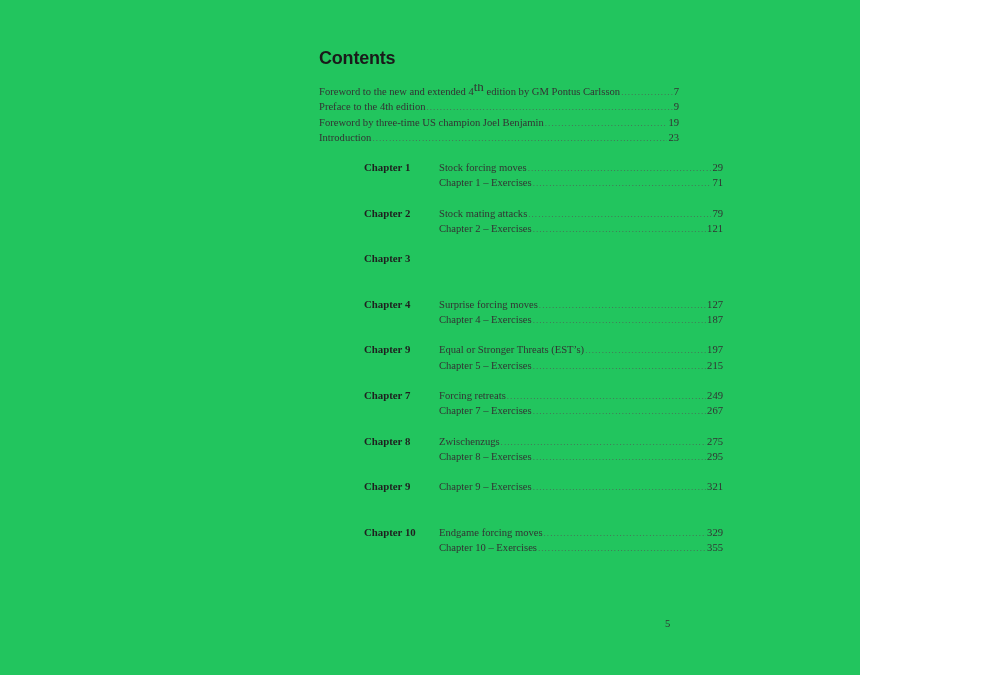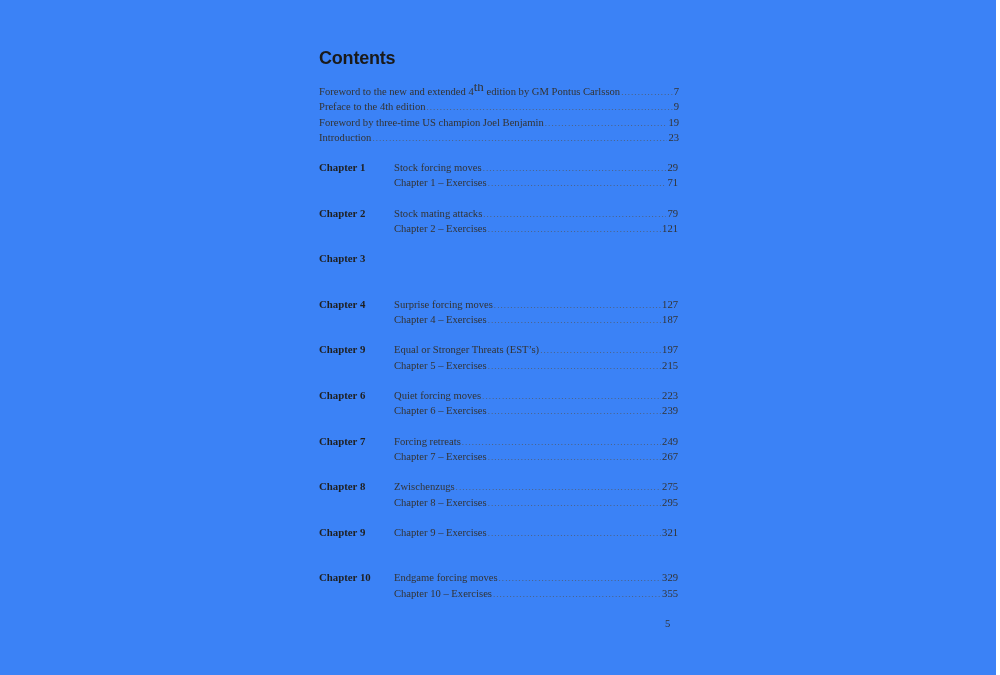--- a/index.html
+++ b/index.html
@@ -3,22 +3,22 @@
   <meta charset="utf-8">
   <style>
     html, body { margin: 0; padding: 0; }
     body {
       width: 1000px; height: 675px; background: #ffffff;
       position: relative; overflow: hidden;
       font-family: "Liberation Serif", "DejaVu Serif", serif;
       color: #2a2a2a;
     }
     .page {
-      position: absolute; left: 0; top: 0; width: 996px; height: 675px;
-      background: #3b82f6;
+      position: absolute; left: 0; top: 0; width: 860px; height: 675px;
+      background: #22c55e;
     }
     .heading {
       position: absolute; left: 319px; top: 48px;
       font-family: "Liberation Sans", "DejaVu Sans", sans-serif;
       font-weight: bold; font-size: 18px; color: #1a1a1a;
       letter-spacing: -0.2px;
     }
     .front {
       position: absolute; left: 319px; top: 84px; width: 360px;
     }
@@ -36,21 +36,21 @@
     .row .dots::before {
       content: ". . . . . . . . . . . . . . . . . . . . . . . . . . . . . . . . . . . . . . . . . . . . . . . . . . . . . . . . . . . . . . . . . . . . . . . . . . . . . . . . . . . . . . . . . . . . . . . . .";
       letter-spacing: 0;
       word-spacing: -1.2px;
     }
     .row .p { flex: 0 0 auto; text-align: right; }
     .chapters {
       position: absolute; left: 319px; top: 160px; width: 360px;
     }
     .chapter {
-      position: relative; height: 45.6px;
+      position: relative; height: 45.6px; margin-left: 45px;
     }
     .chapter .label {
       position: absolute; left: 0; top: 0;
       font-weight: bold; font-size: 10.8px; line-height: 15.4px; color: #1f1f1f;
     }
     .chapter .entries {
       position: absolute; left: 75px; top: 0; width: 284px;
     }
     .pagenum {
       position: absolute; left: 665px; top: 618px;
@@ -146,35 +146,20 @@
             <span class="p">197</span>
           </div>
           <div class="row">
             <span class="t">Chapter 5 – Exercises</span>
             <span class="dots"></span>
             <span class="p">215</span>
           </div>
         </div>
       </div>
       <div class="chapter">
-        <div class="label">Chapter 6</div>
-        <div class="entries">
-          <div class="row">
-            <span class="t">Quiet forcing moves</span>
-            <span class="dots"></span>
-            <span class="p">223</span>
-          </div>
-          <div class="row">
-            <span class="t">Chapter 6 – Exercises</span>
-            <span class="dots"></span>
-            <span class="p">239</span>
-          </div>
-        </div>
-      </div>
-      <div class="chapter">
         <div class="label">Chapter 7</div>
         <div class="entries">
           <div class="row">
             <span class="t">Forcing retreats</span>
             <span class="dots"></span>
             <span class="p">249</span>
           </div>
           <div class="row">
             <span class="t">Chapter 7 – Exercises</span>
             <span class="dots"></span>

